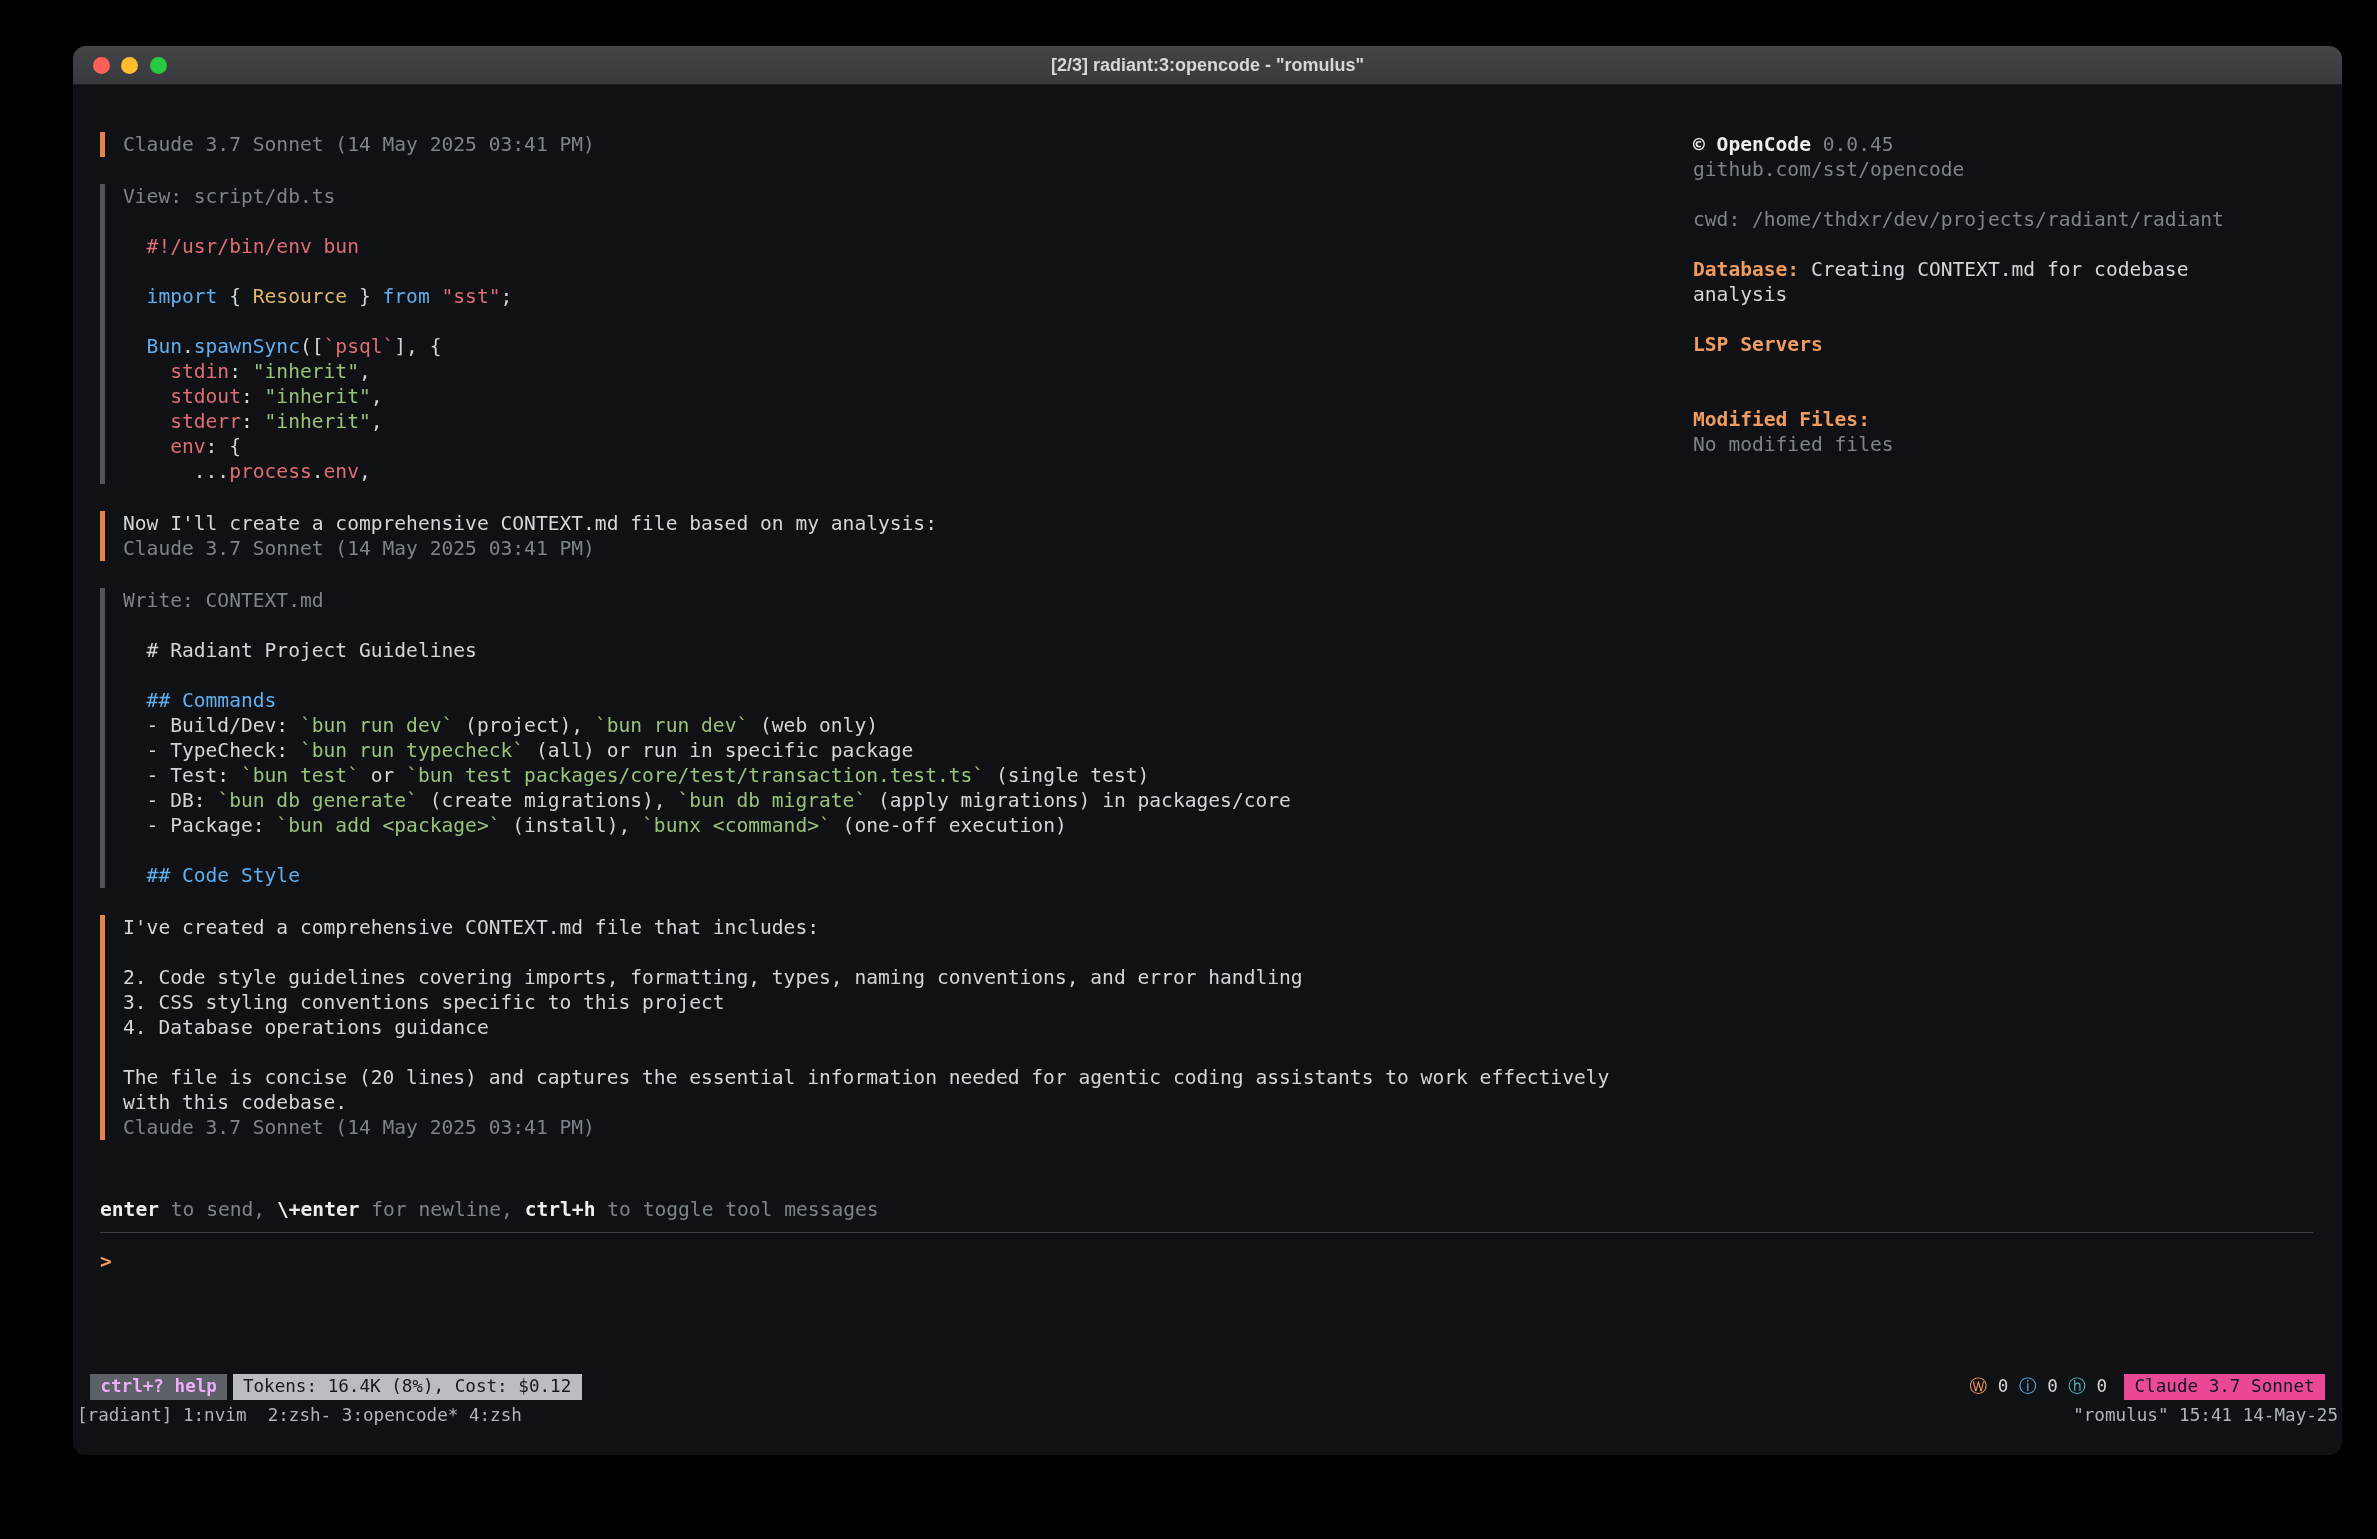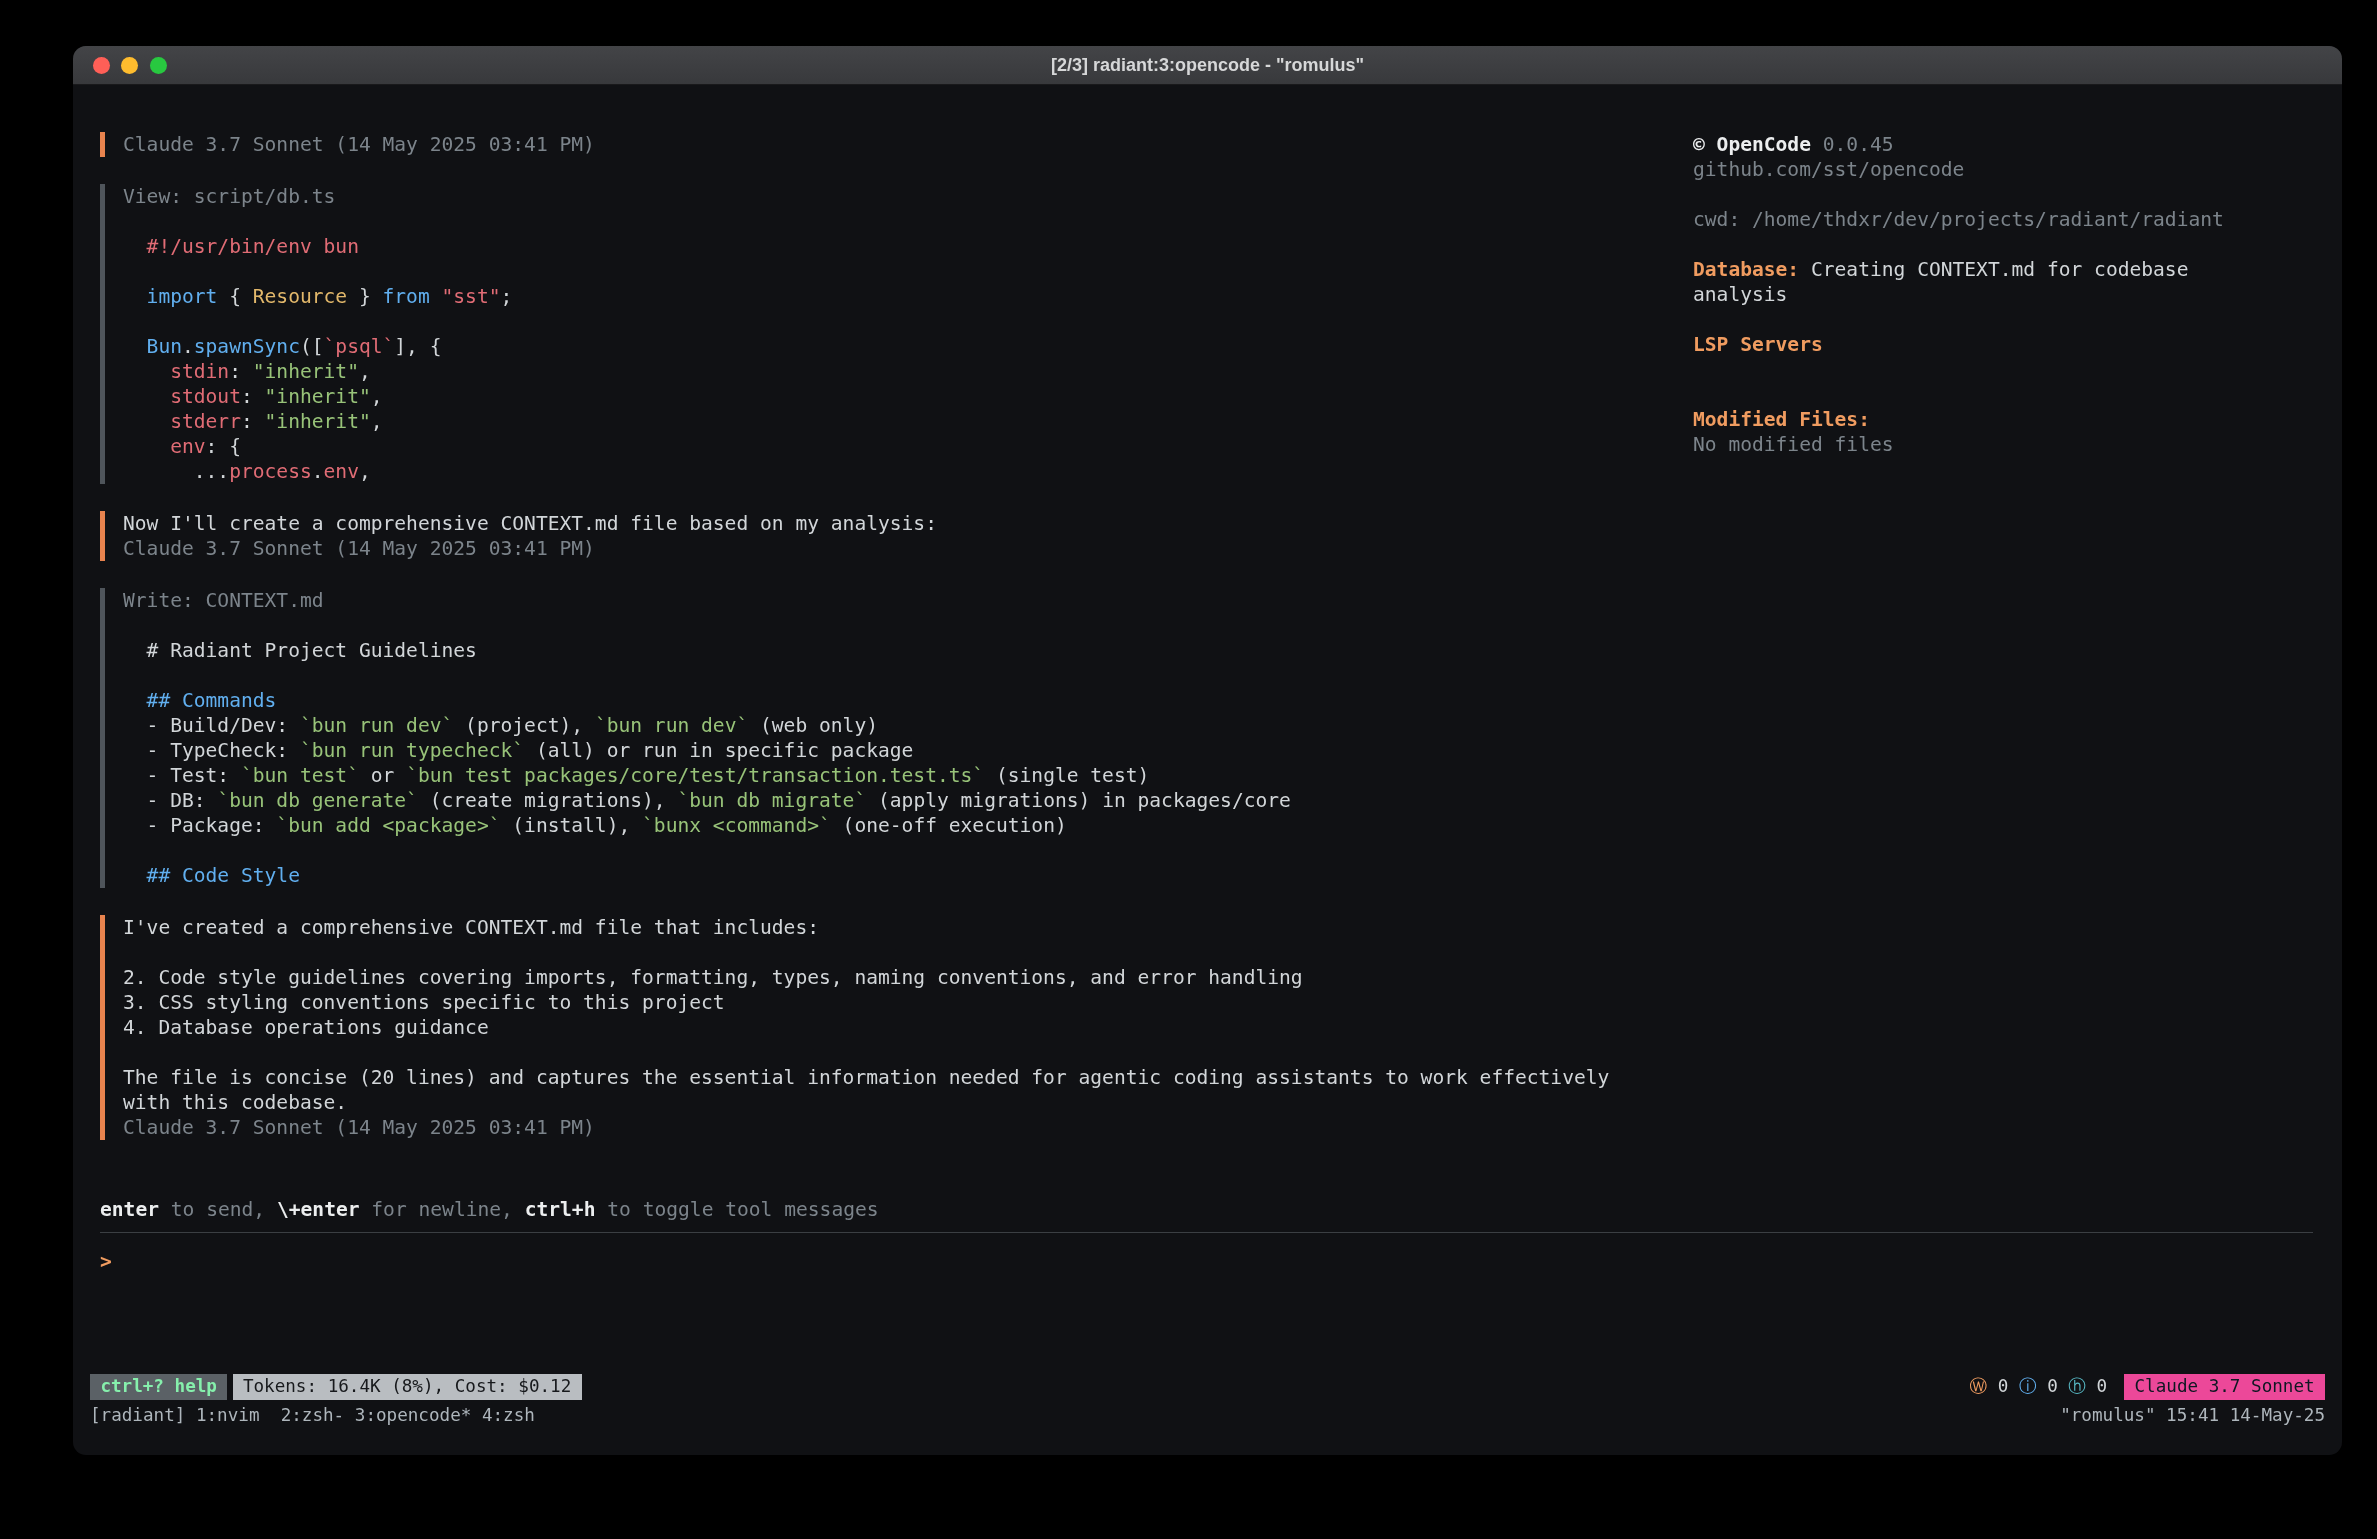--- a/index.html
+++ b/index.html
@@ -47,29 +47,29 @@
   .c-cy{color:#56b6c2;}
   
   .input-area{flex:0 0 auto;padding:0 29px 0 27px;}
   .input-rule{height:1.3px;background:#3b3f43;margin-top:10.4px;}
   .prompt-line{margin-top:15.7px;}
   .prompt-char{font-weight:bold;}
   .input-spacer{height:98px;}
   
   .statusbar{flex:0 0 30px;display:flex;align-items:center;padding:0 17px;}
   .badge{font-size:17.6px;line-height:17.6px;padding:3.9px 10.4px;white-space:pre;}
-  .badge-help{background:#5b6166;color:#86efac;font-weight:bold;margin-right:5.2px;}
+  .badge-help{background:#5b6166;color:#f0abfc;font-weight:bold;margin-right:5.2px;}
   .badge-tokens{background:#b9bdc1;color:#17191c;}
   .status-right{margin-left:auto;display:flex;align-items:center;gap:17px;}
   .diags{font-size:17.6px;line-height:17.6px;min-height:17.6px;}
   .badge-model{background:#ec4899;color:#0e1722;}
   
   .tmuxbar{
     flex:0 0 26px;display:flex;justify-content:space-between;align-items:center;
-    padding:0 17px;font-size:17.6px;color:#aeb6bc;white-space:pre;
+    padding:0 4px;font-size:17.6px;color:#aeb6bc;white-space:pre;
   }
   .bottom-pad{flex:0 0 27px;}
 </style>
 </head>
 <body>
 
 <div class="window">
 
   <div class="titlebar">
     <div class="lights">

